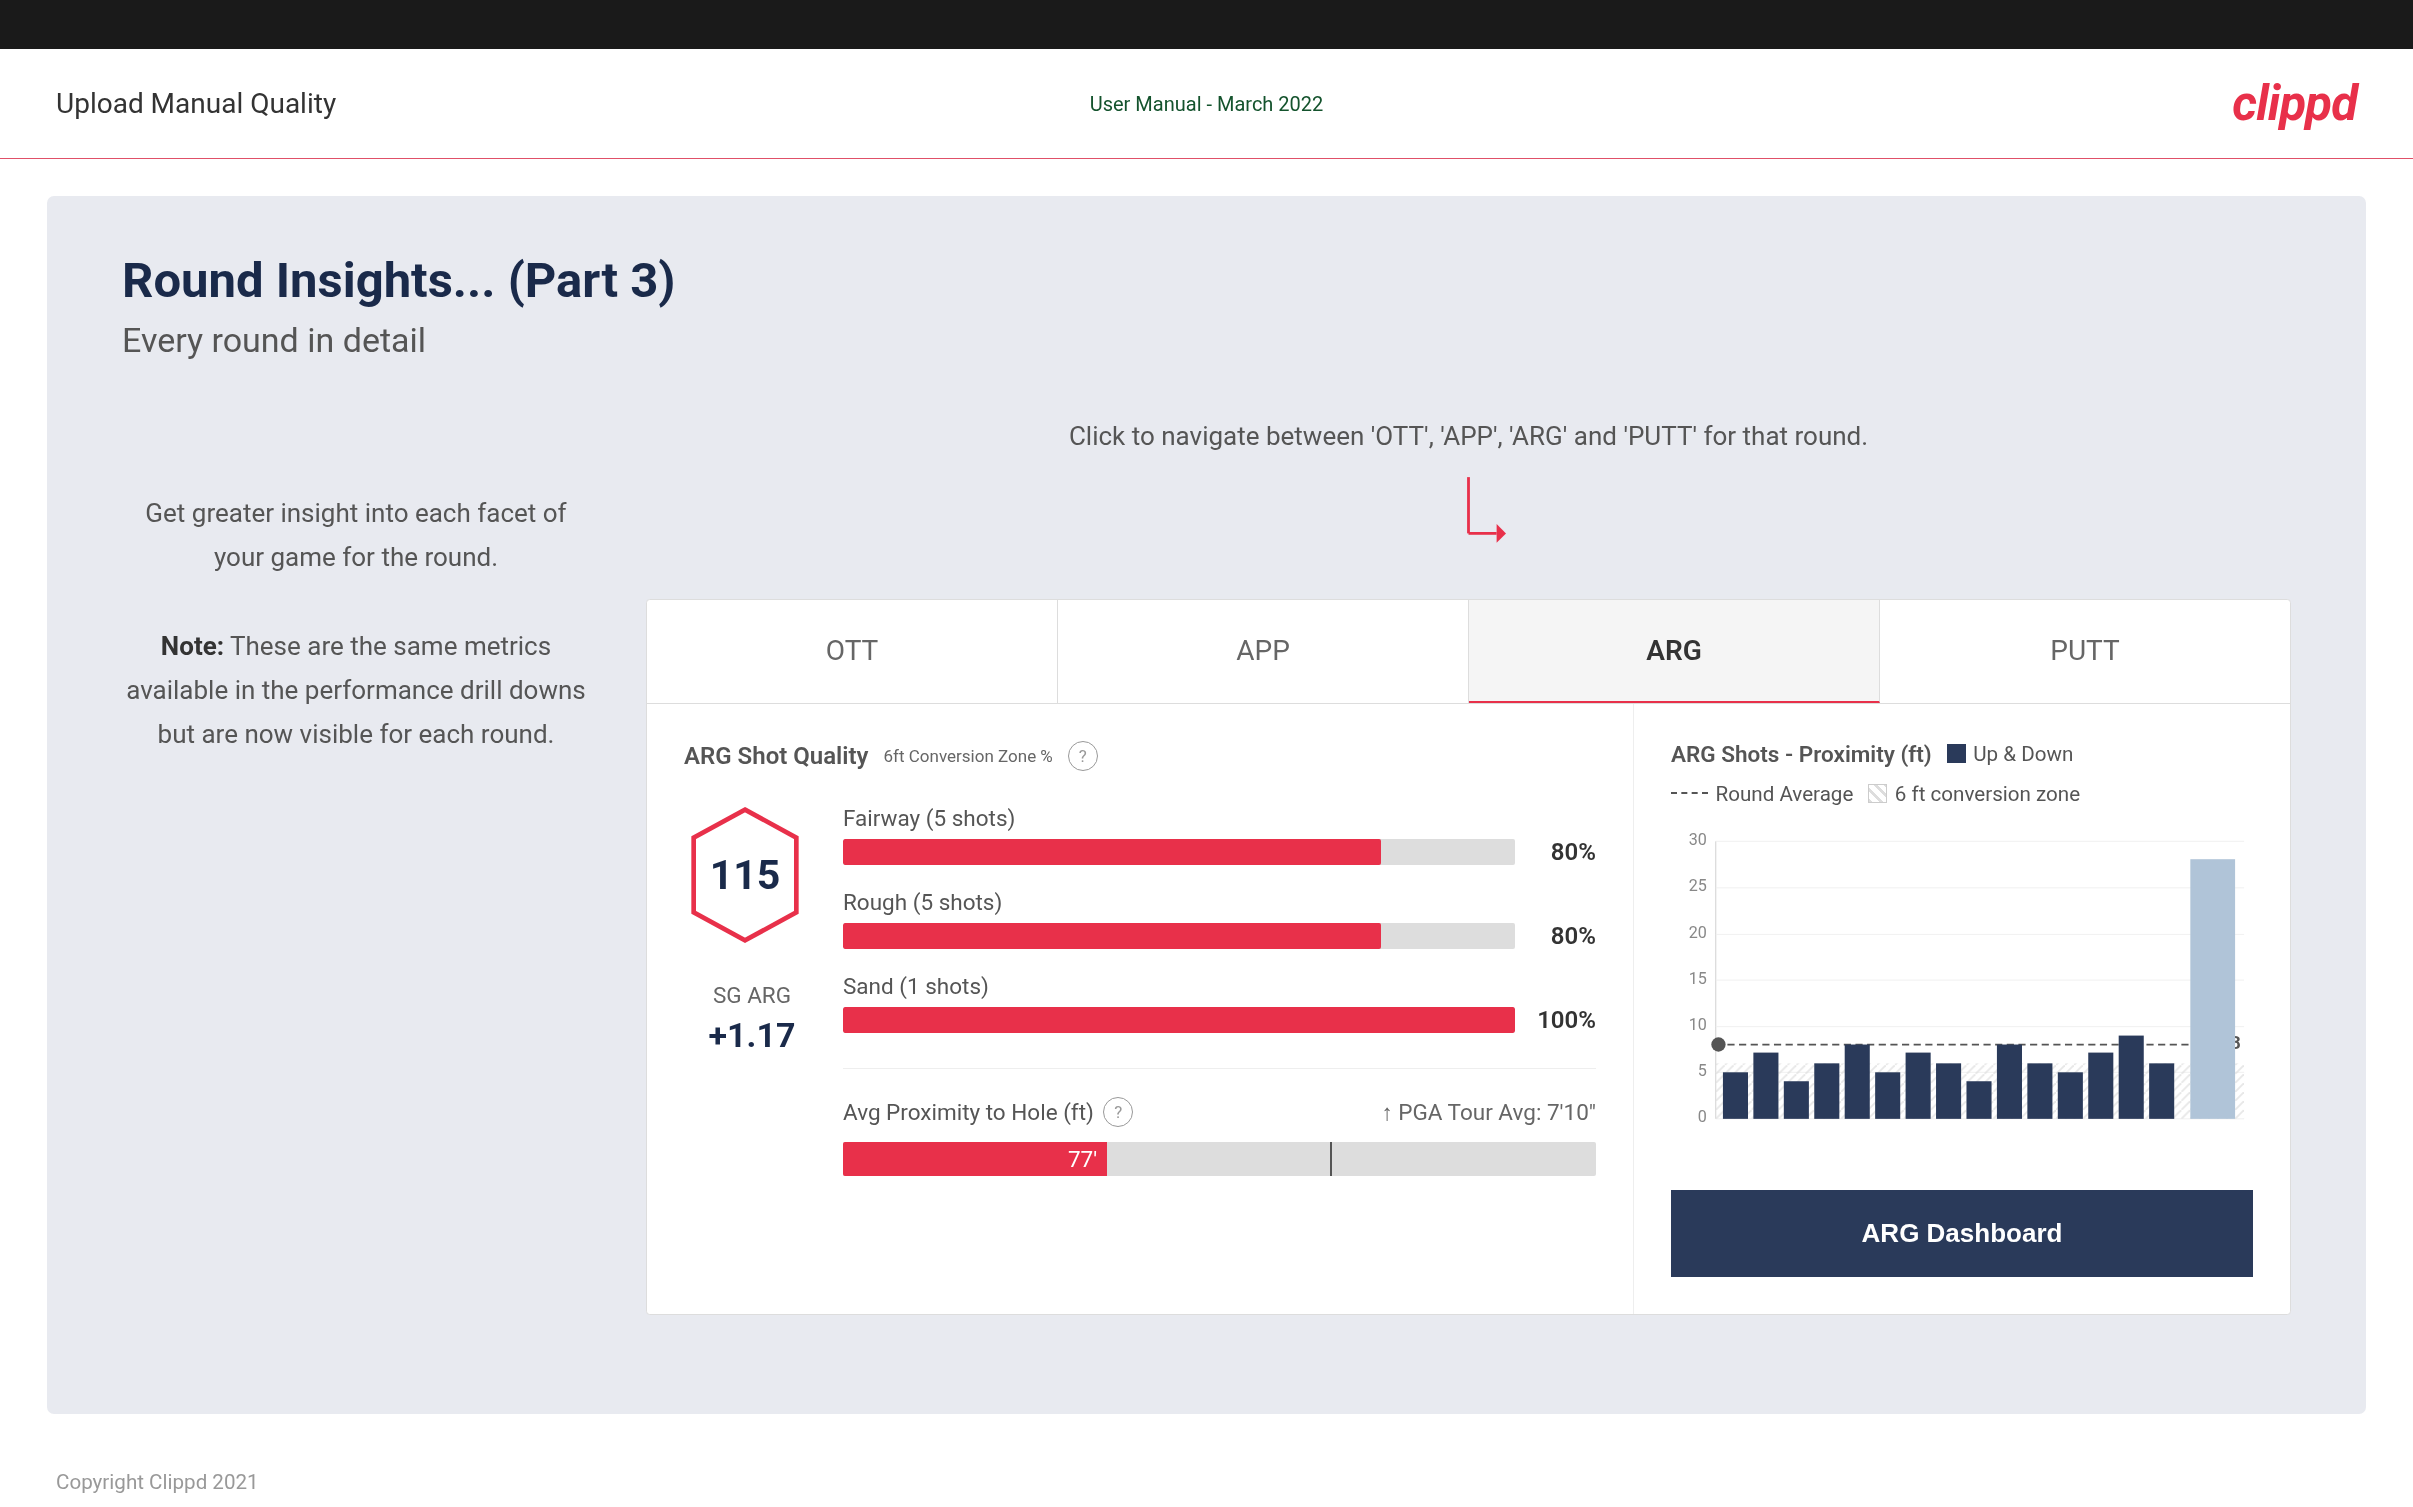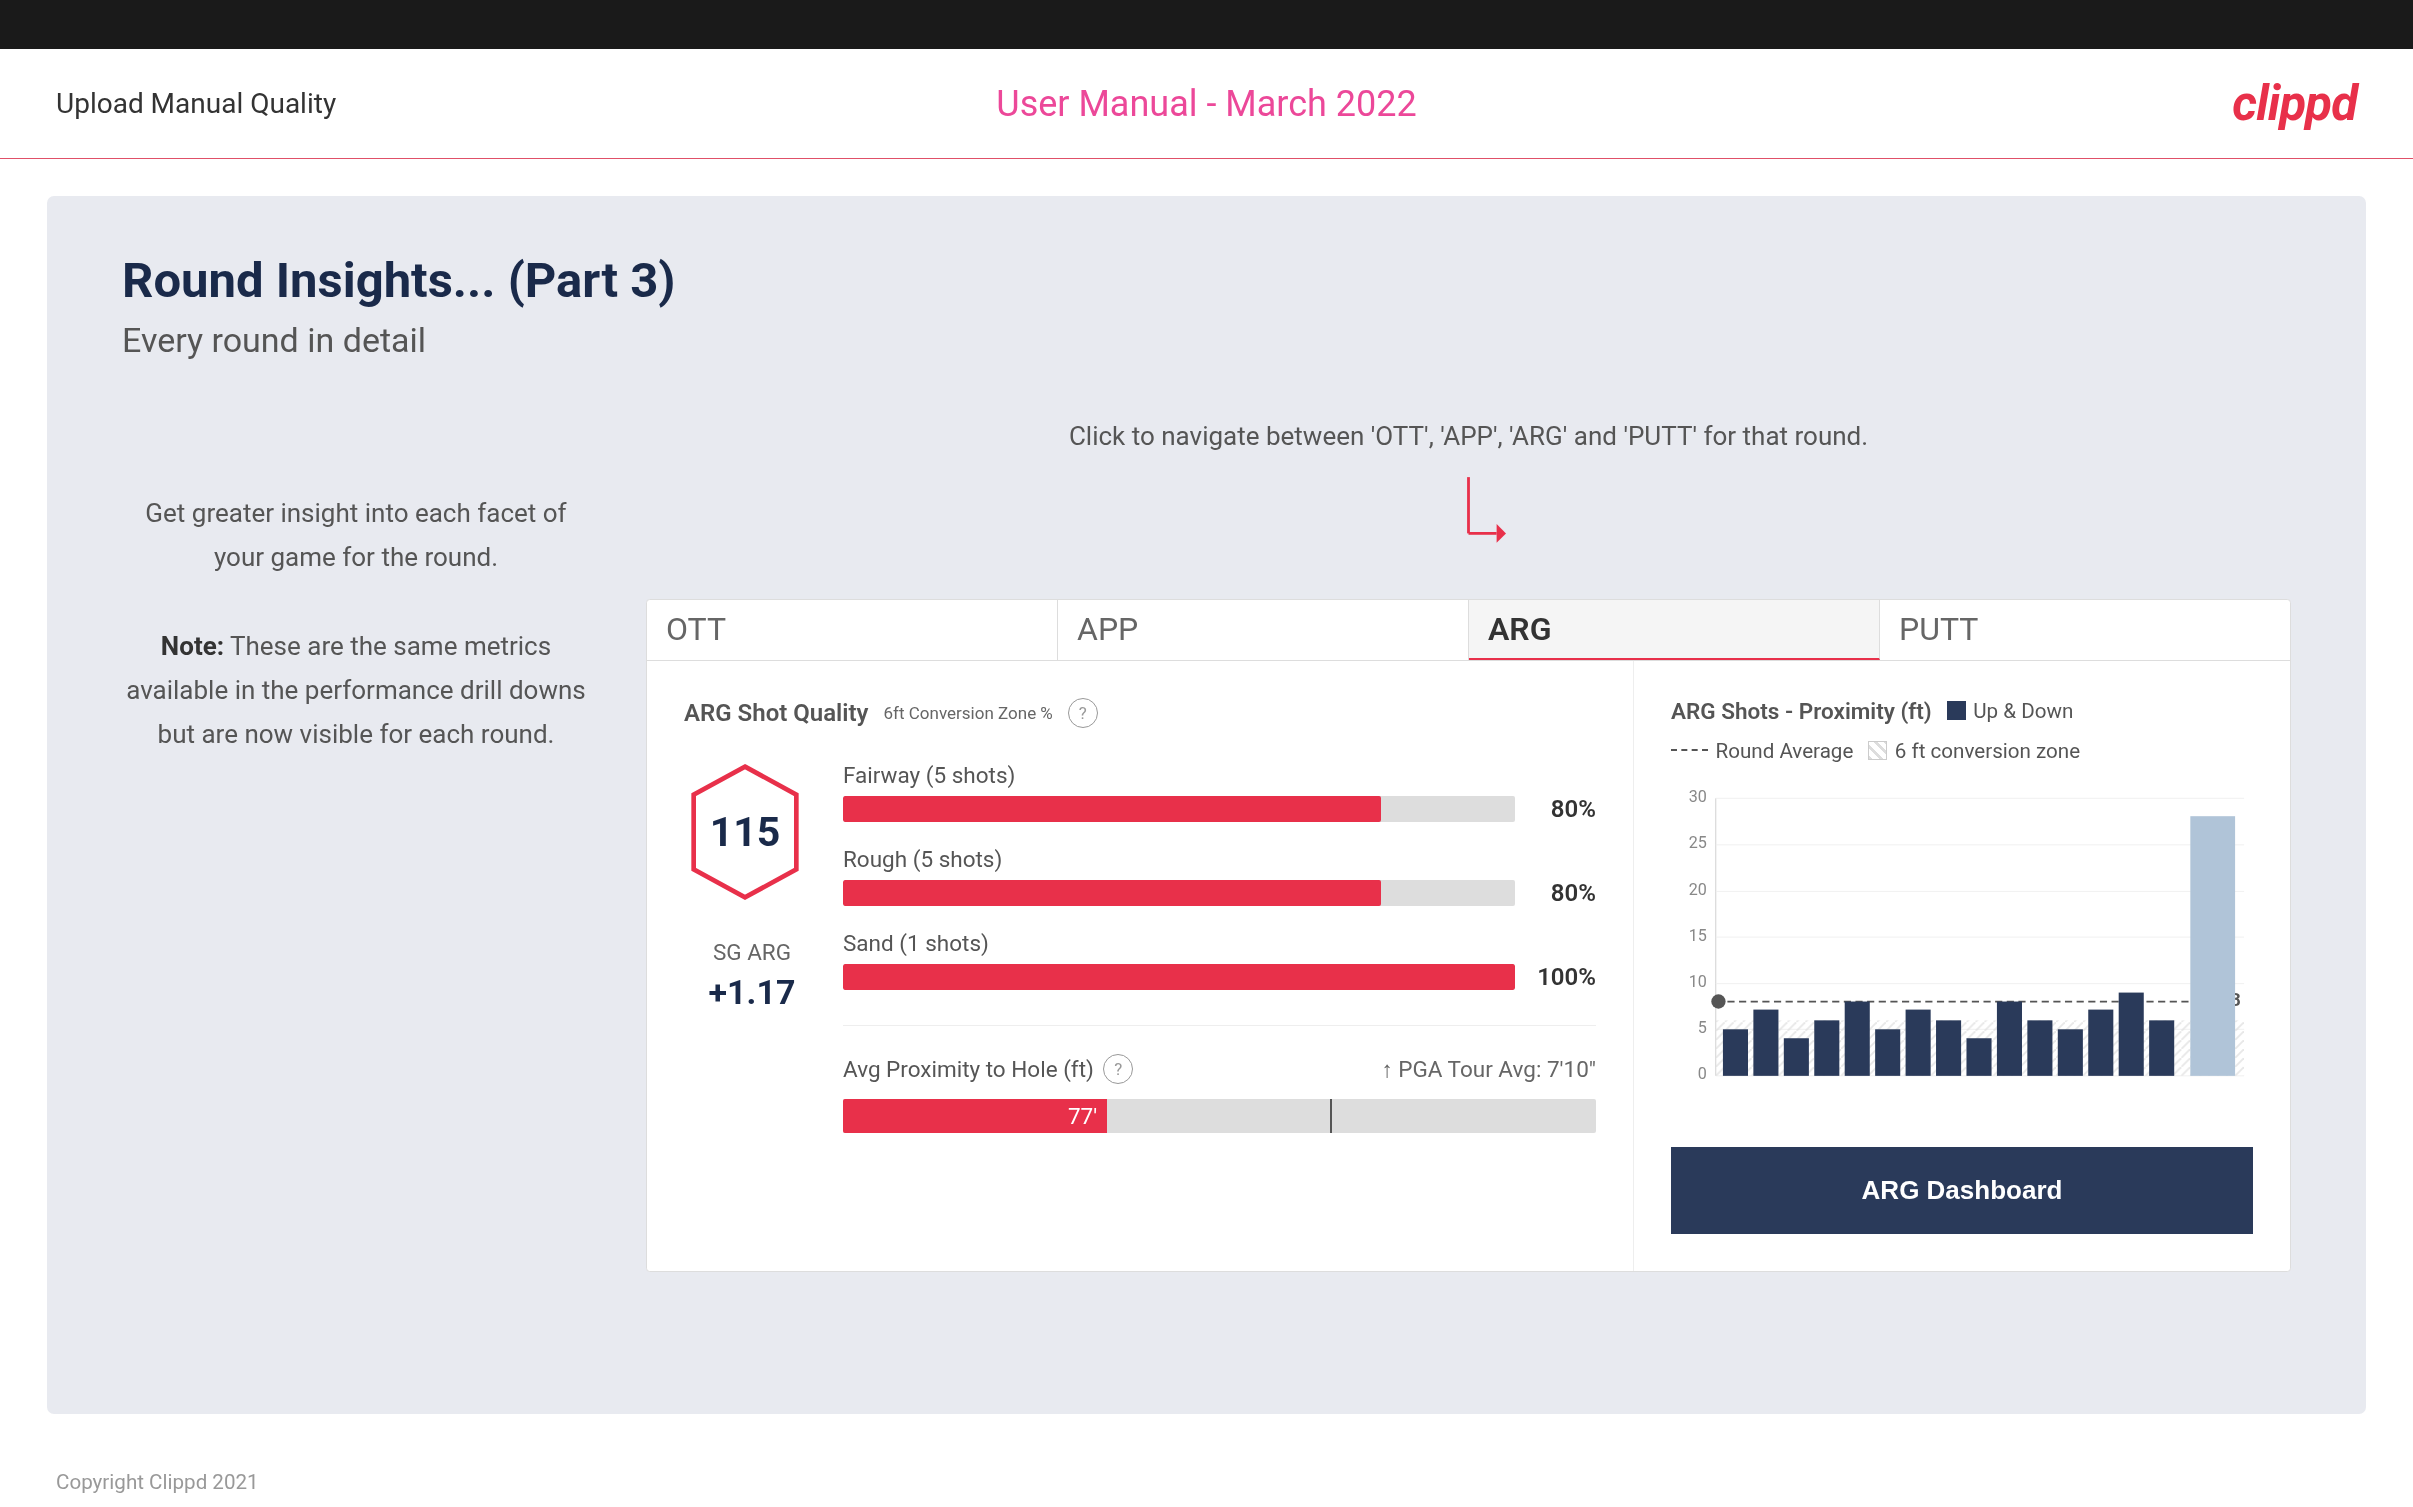--- a/index.html
+++ b/index.html
@@ -28,22 +28,22 @@
     }
     .header-left {
       font-size: 28px;
       color: #333;
       font-weight: 400;
     }
     .header-center {
       position: absolute;
       left: 50%;
       transform: translateX(-50%);
-      font-size: 36px;
-      color: #ec4899;
+      font-size: 20px;
+      color: #14532d;
     }
     .header-logo {
       margin-left: auto;
       font-size: 49px;
       font-weight: 700;
       color: #e8304a;
       font-style: italic;
       letter-spacing: -0.9px;
     }
 
@@ -126,23 +126,23 @@
       border: 0.9px solid #ddd;
     }
 
     
     .tab-bar {
       display: flex;
       border-bottom: 0.9px solid #ddd;
     }
     .tab {
       flex: 1;
-      text-align: left;
-      padding: 10px 19px;
-      font-size: 32px;
+      text-align: center;
+      padding: 34px 19px;
+      font-size: 28px;
       color: #666;
       cursor: pointer;
       border-right: 0.9px solid #ddd;
     }
     .tab:last-child { border-right: none; }
     .tab.active {
       background: #f5f5f5;
       font-weight: 600;
       color: #333;
       border-bottom: 2.8px solid #e8304a;

